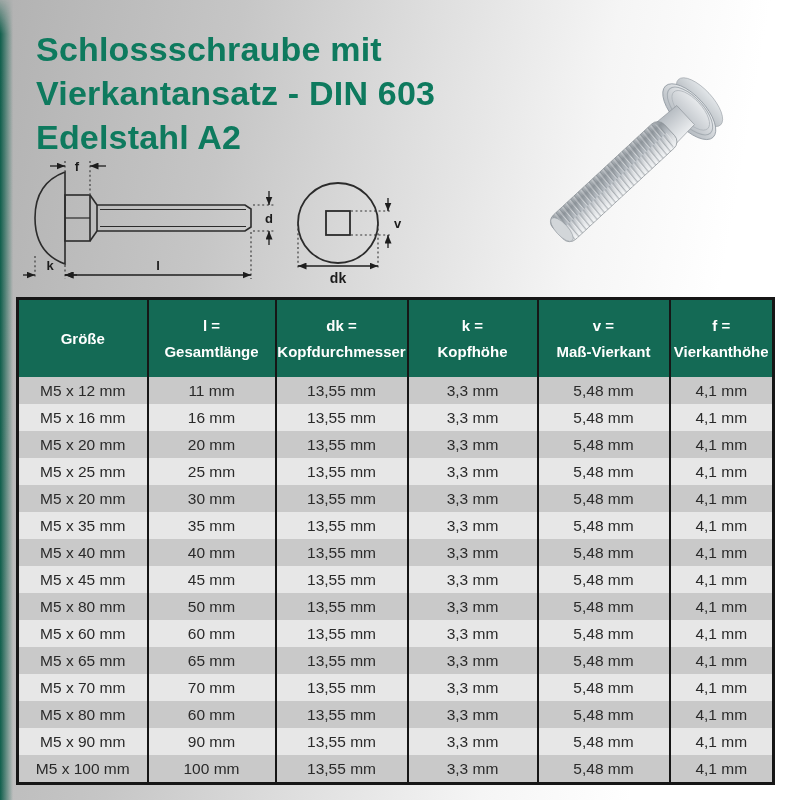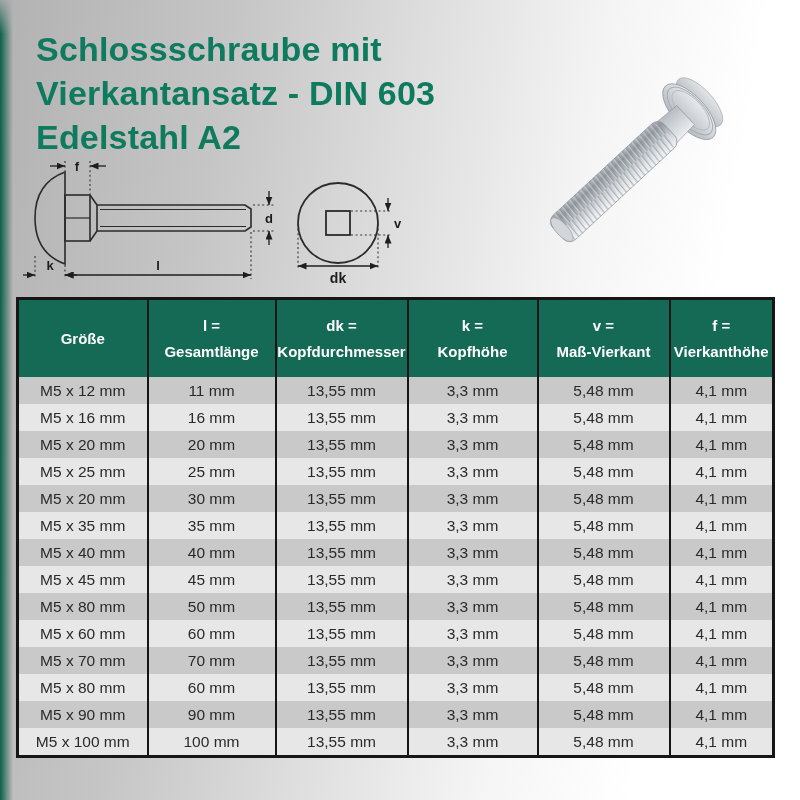--- a/index.html
+++ b/index.html
@@ -283,20 +283,28 @@
       </tr>
       <tr>
         <td>M5 x 60 mm</td>
         <td>60 mm</td>
         <td>13,55 mm</td>
         <td>3,3 mm</td>
         <td>5,48 mm</td>
         <td>4,1 mm</td>
       </tr>
       <tr>
+        <td>M5 x 65 mm</td>
+        <td>65 mm</td>
+        <td>13,55 mm</td>
+        <td>3,3 mm</td>
+        <td>5,48 mm</td>
+        <td>4,1 mm</td>
+      </tr>
+      <tr>
         <td>M5 x 70 mm</td>
         <td>70 mm</td>
         <td>13,55 mm</td>
         <td>3,3 mm</td>
         <td>5,48 mm</td>
         <td>4,1 mm</td>
       </tr>
       <tr>
         <td>M5 x 80 mm</td>
         <td>60 mm</td>

